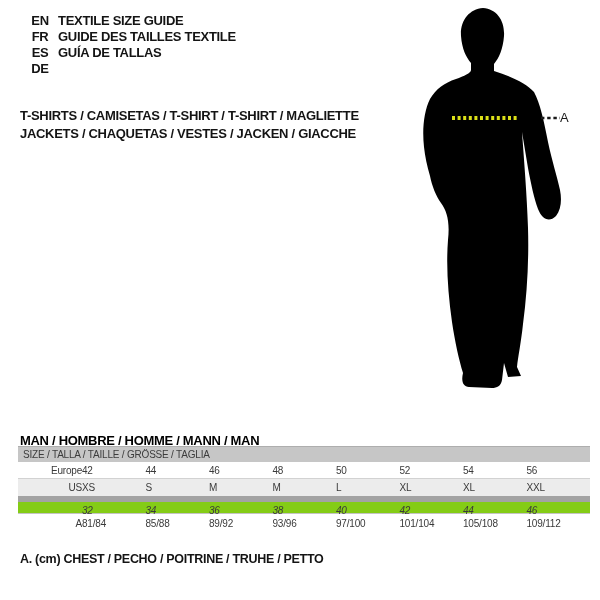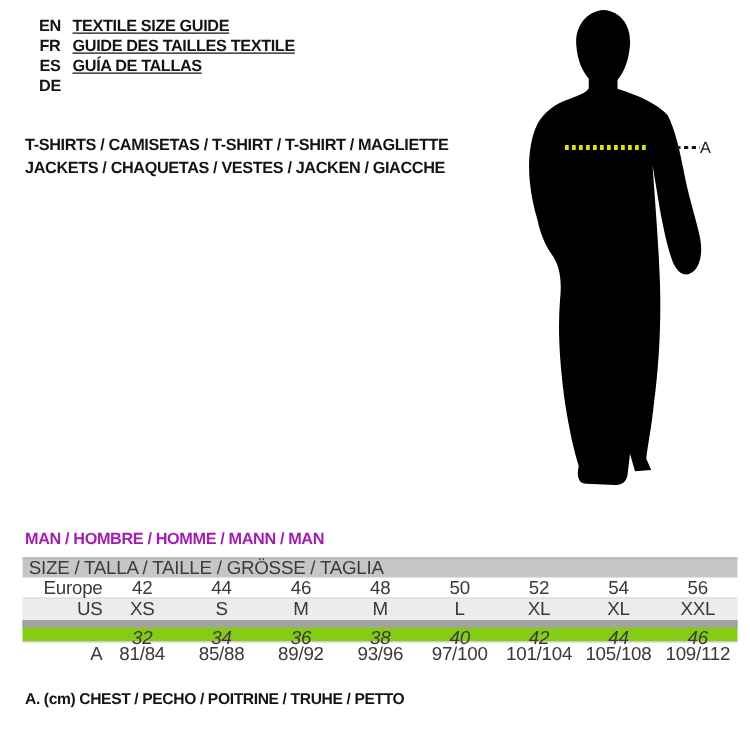--- a/index.html
+++ b/index.html
@@ -7,44 +7,44 @@
     width:600px;height:600px;background:#ffffff;position:relative;
     font-family:"Liberation Sans","DejaVu Sans",sans-serif;color:#111;
     overflow:hidden;
   }
   .abs{position:absolute;}
 
   
   .lang-list{left:22px;top:13px;font-size:13px;font-weight:bold;letter-spacing:-0.3px;color:#141414;text-align:center;}
   .lang-row{display:flex;height:16px;line-height:16px;}
   .lang-code{width:36px;flex:0 0 36px;}
-  .lang-label{white-space:nowrap;text-decoration:underline;}
+  .lang-label{white-space:nowrap;}
 
   
   .garment{left:20px;top:107px;font-size:13px;font-weight:bold;letter-spacing:-0.3px;color:#141414;}
   .garment-line{height:18px;line-height:18px;white-space:nowrap;}
 
   
   .figure-svg{left:400px;top:0;width:180px;height:400px;}
 
   
   .measure-label{left:560px;top:110px;font-size:13px;color:#1a1a1a;letter-spacing:-0.2px;}
 
   
-  .section-title{left:20px;top:423px;font-size:13px;font-weight:bold;letter-spacing:-0.3px;color:#a21caf;white-space:nowrap;}
+  .section-title{left:20px;top:433px;font-size:13px;font-weight:bold;letter-spacing:-0.3px;color:#000000;white-space:nowrap;}
 
   
-  .sizetable{left:18px;top:446px;width:572px;font-size:15px;letter-spacing:-0.2px;color:#3a3a3a;}
+  .sizetable{left:18px;top:446px;width:572px;font-size:10px;letter-spacing:-0.2px;color:#3a3a3a;}
   .thead{
     box-sizing:border-box;height:16px;line-height:15px;background:#c6c6c6;
     border-top:1px solid #aeaeae;padding-left:5px;color:#3c3c3c;white-space:nowrap;
   }
   .trow{display:grid;grid-template-columns:64px repeat(8,1fr);height:17px;line-height:17px;box-sizing:border-box;}
   .tlabel{text-align:right;padding-left:5px;}
-  .tcell{text-align:center;}
+  .tcell{text-align:left;}
   .row-europe{border-bottom:1px solid #d2d2d2;}
   .row-us{background:#ececec;}
   .row-blank{background:#84cc16;border-top:6px solid #a3a3a3;font-style:italic;}
   .row-a{border-top:1px solid #c4c4c4;height:18px;line-height:19px;}
 
   
   .footnote{left:20px;top:552px;font-size:12.5px;font-weight:bold;letter-spacing:-0.3px;color:#141414;white-space:nowrap;}
 </style>
 </head>
 <body>

